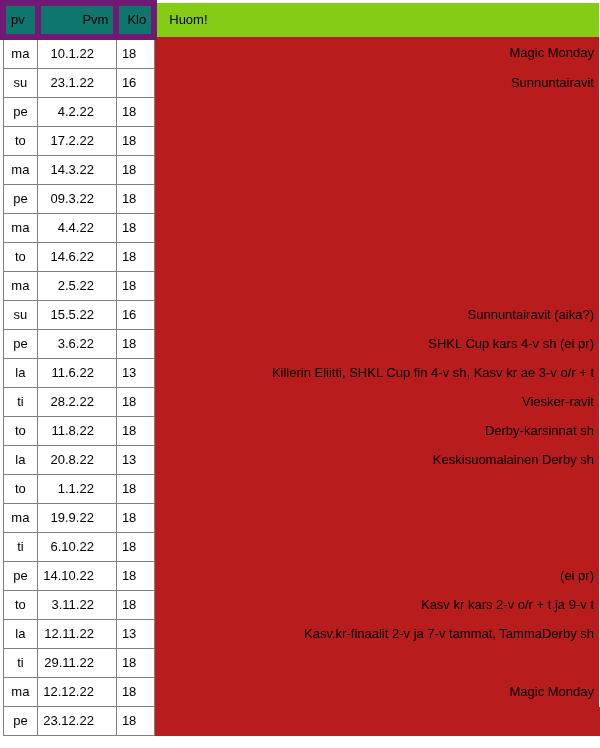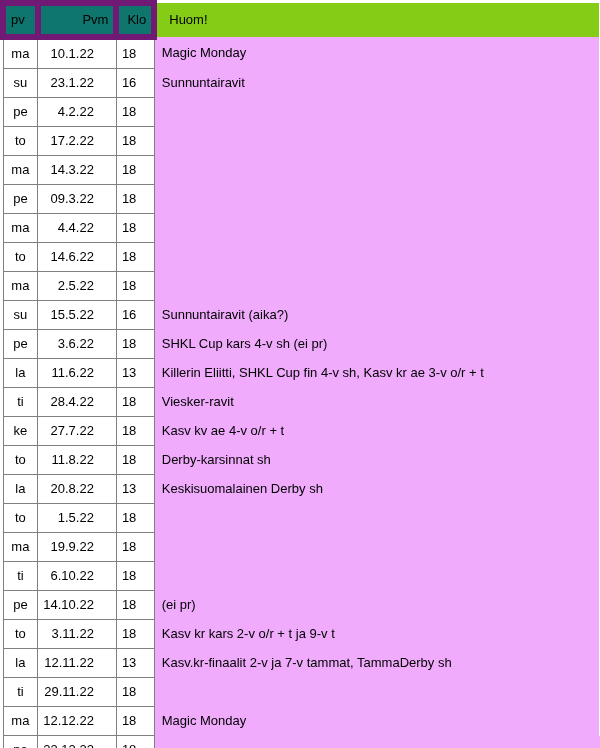--- a/index.html
+++ b/index.html
@@ -59,22 +59,22 @@
     margin-top: 12px;
   }
   table.schedule tbody td.pvm {
     text-align: right;
     padding-right: 22px;
   }
   table.schedule tbody td.klo {
   }
   table.schedule tbody td.huom {
     border: none;
-    background: #f0abfc;
-    text-align: left;
+    background: #b91c1c;
+    text-align: right;
     padding-left: 7px;
   }
 </style>
 </head>
 <body>
 
 <table class="schedule">
   <colgroup>
     <col class="c-pv">
     <col class="c-pvm">
@@ -157,45 +157,39 @@
         <td class="huom">SHKL Cup kars 4-v sh (ei pr)</td>
       </tr>
       <tr>
         <td class="cell pv">la</td>
         <td class="cell pvm">11.6.22</td>
         <td class="cell klo">13</td>
         <td class="huom">Killerin Eliitti, SHKL Cup fin 4-v sh, Kasv kr ae 3-v o/r + t</td>
       </tr>
       <tr>
         <td class="cell pv">ti</td>
-        <td class="cell pvm">28.4.22</td>
+        <td class="cell pvm">28.2.22</td>
         <td class="cell klo">18</td>
         <td class="huom">Viesker-ravit</td>
-      </tr>
-      <tr>
-        <td class="cell pv">ke</td>
-        <td class="cell pvm">27.7.22</td>
-        <td class="cell klo">18</td>
-        <td class="huom">Kasv kv ae 4-v o/r + t</td>
       </tr>
       <tr>
         <td class="cell pv">to</td>
         <td class="cell pvm">11.8.22</td>
         <td class="cell klo">18</td>
         <td class="huom">Derby-karsinnat sh</td>
       </tr>
       <tr>
         <td class="cell pv">la</td>
         <td class="cell pvm">20.8.22</td>
         <td class="cell klo">13</td>
         <td class="huom">Keskisuomalainen Derby sh</td>
       </tr>
       <tr>
         <td class="cell pv">to</td>
-        <td class="cell pvm">1.5.22</td>
+        <td class="cell pvm">1.1.22</td>
         <td class="cell klo">18</td>
         <td class="huom"></td>
       </tr>
       <tr>
         <td class="cell pv">ma</td>
         <td class="cell pvm">19.9.22</td>
         <td class="cell klo">18</td>
         <td class="huom"></td>
       </tr>
       <tr>

